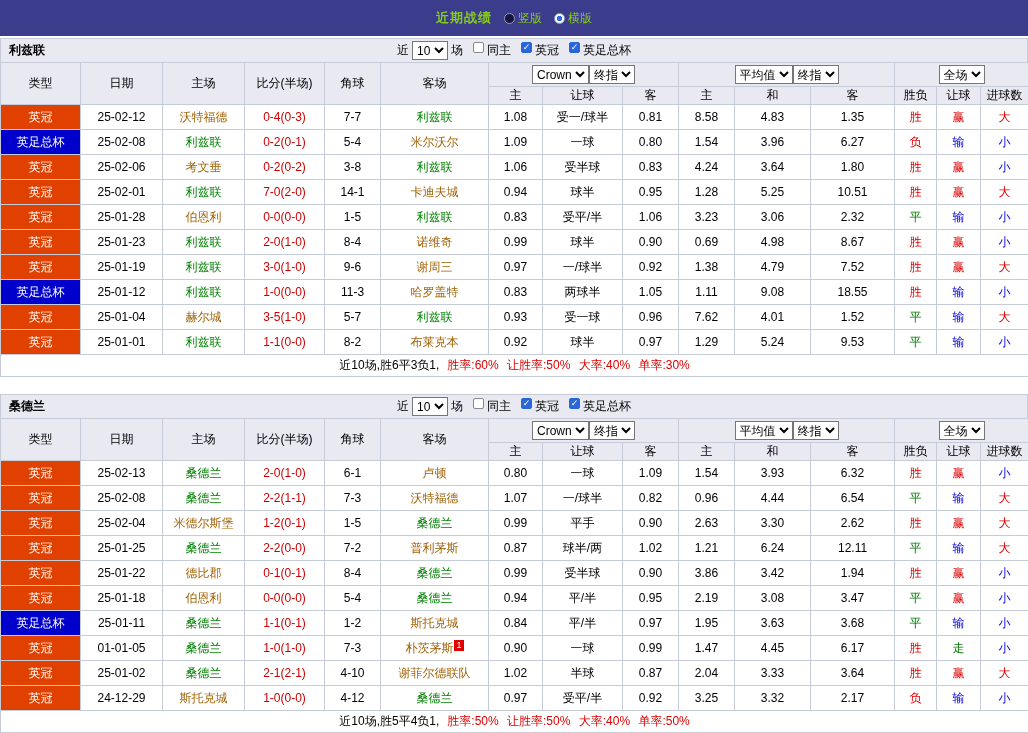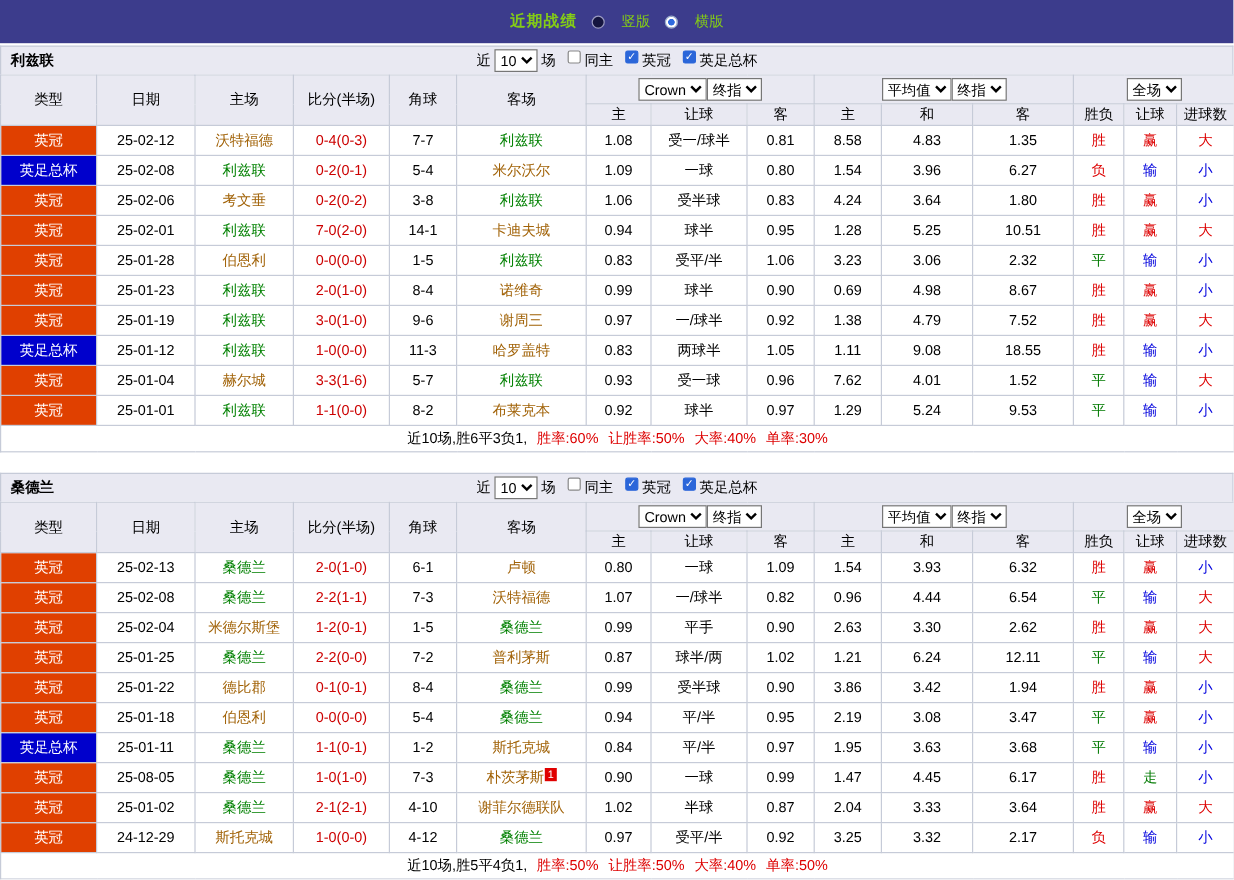--- a/index.html
+++ b/index.html
@@ -5,21 +5,21 @@
 :root{
   --topbar_bg:#3c3c8c; --header_bg:#e9e9f2; --grid:#c6cbd8;
   --league_red:#e04000; --cup_blue:#0000cc; --focus_green:#008000;
   --score_red:#cc0000; --res_red:#dd0000; --res_green:#007a00; --res_blue:#0000dd;
 }
 *{box-sizing:border-box}
 html,body{background:#fff}
 body{margin:0;width:1028px;font:12px "Liberation Sans","DejaVu Sans",sans-serif;color:#000}
 .topbar{height:36px;background:var(--topbar_bg);display:flex;align-items:center;justify-content:center;gap:12px;color:#84cc16}
 .topbar .title{font-weight:bold;font-size:13px;letter-spacing:1px}
-.radio-label{display:inline-flex;align-items:center;gap:14px;cursor:pointer}
+.radio-label{display:inline-flex;align-items:center;gap:3px;cursor:pointer}
 .radio{width:11px;height:11px;border-radius:50%;display:inline-block}
 .radio.off{background:#15153f;border:1px solid #9a9ac0}
 .radio.on{background:radial-gradient(circle,#2f6bdf 0,#2f6bdf 2.5px,#fff 3px);border:1px solid #9aaccc}
 .section{margin-top:2px}
 .section+.section{margin-top:17px}
 .sec-bar{position:relative;height:24px;background:var(--header_bg);border:1px solid var(--grid);border-bottom:none;display:flex;align-items:center;justify-content:center}
 .sec-bar .team{position:absolute;left:8px;font-weight:bold}
 .ctrl{display:inline-flex;align-items:center;gap:3px}
 .cbl{display:inline-flex;margin-left:7px;cursor:pointer}
 .cb{width:11px;height:11px;border:1px solid #888;border-radius:2px;background:#fff;display:inline-flex;align-items:center;justify-content:center;margin-right:3px}
@@ -257,21 +257,21 @@
             <td>9.08</td>
             <td>18.55</td>
             <td class="c-red">胜</td>
             <td class="c-blue">输</td>
             <td class="c-blue">小</td>
           </tr>
           <tr>
             <td class="t-league">英冠</td>
             <td>25-01-04</td>
             <td><span class="team-link">赫尔城</span></td>
-            <td class="score">3-3(1-6)</td>
+            <td class="score">3-5(1-0)</td>
             <td>5-7</td>
             <td><span class="team-link focus">利兹联</span></td>
             <td>0.93</td>
             <td>受一球</td>
             <td>0.96</td>
             <td>7.62</td>
             <td>4.01</td>
             <td>1.52</td>
             <td class="c-green">平</td>
             <td class="c-blue">输</td>
@@ -478,21 +478,21 @@
             <td>0.97</td>
             <td>1.95</td>
             <td>3.63</td>
             <td>3.68</td>
             <td class="c-green">平</td>
             <td class="c-blue">输</td>
             <td class="c-blue">小</td>
           </tr>
           <tr>
             <td class="t-league">英冠</td>
-            <td>25-08-05</td>
+            <td>01-01-05</td>
             <td><span class="team-link focus">桑德兰</span></td>
             <td class="score">1-0(1-0)</td>
             <td>7-3</td>
             <td><span class="team-link">朴茨茅斯</span><span class="rc">1</span></td>
             <td>0.90</td>
             <td>一球</td>
             <td>0.99</td>
             <td>1.47</td>
             <td>4.45</td>
             <td>6.17</td>

